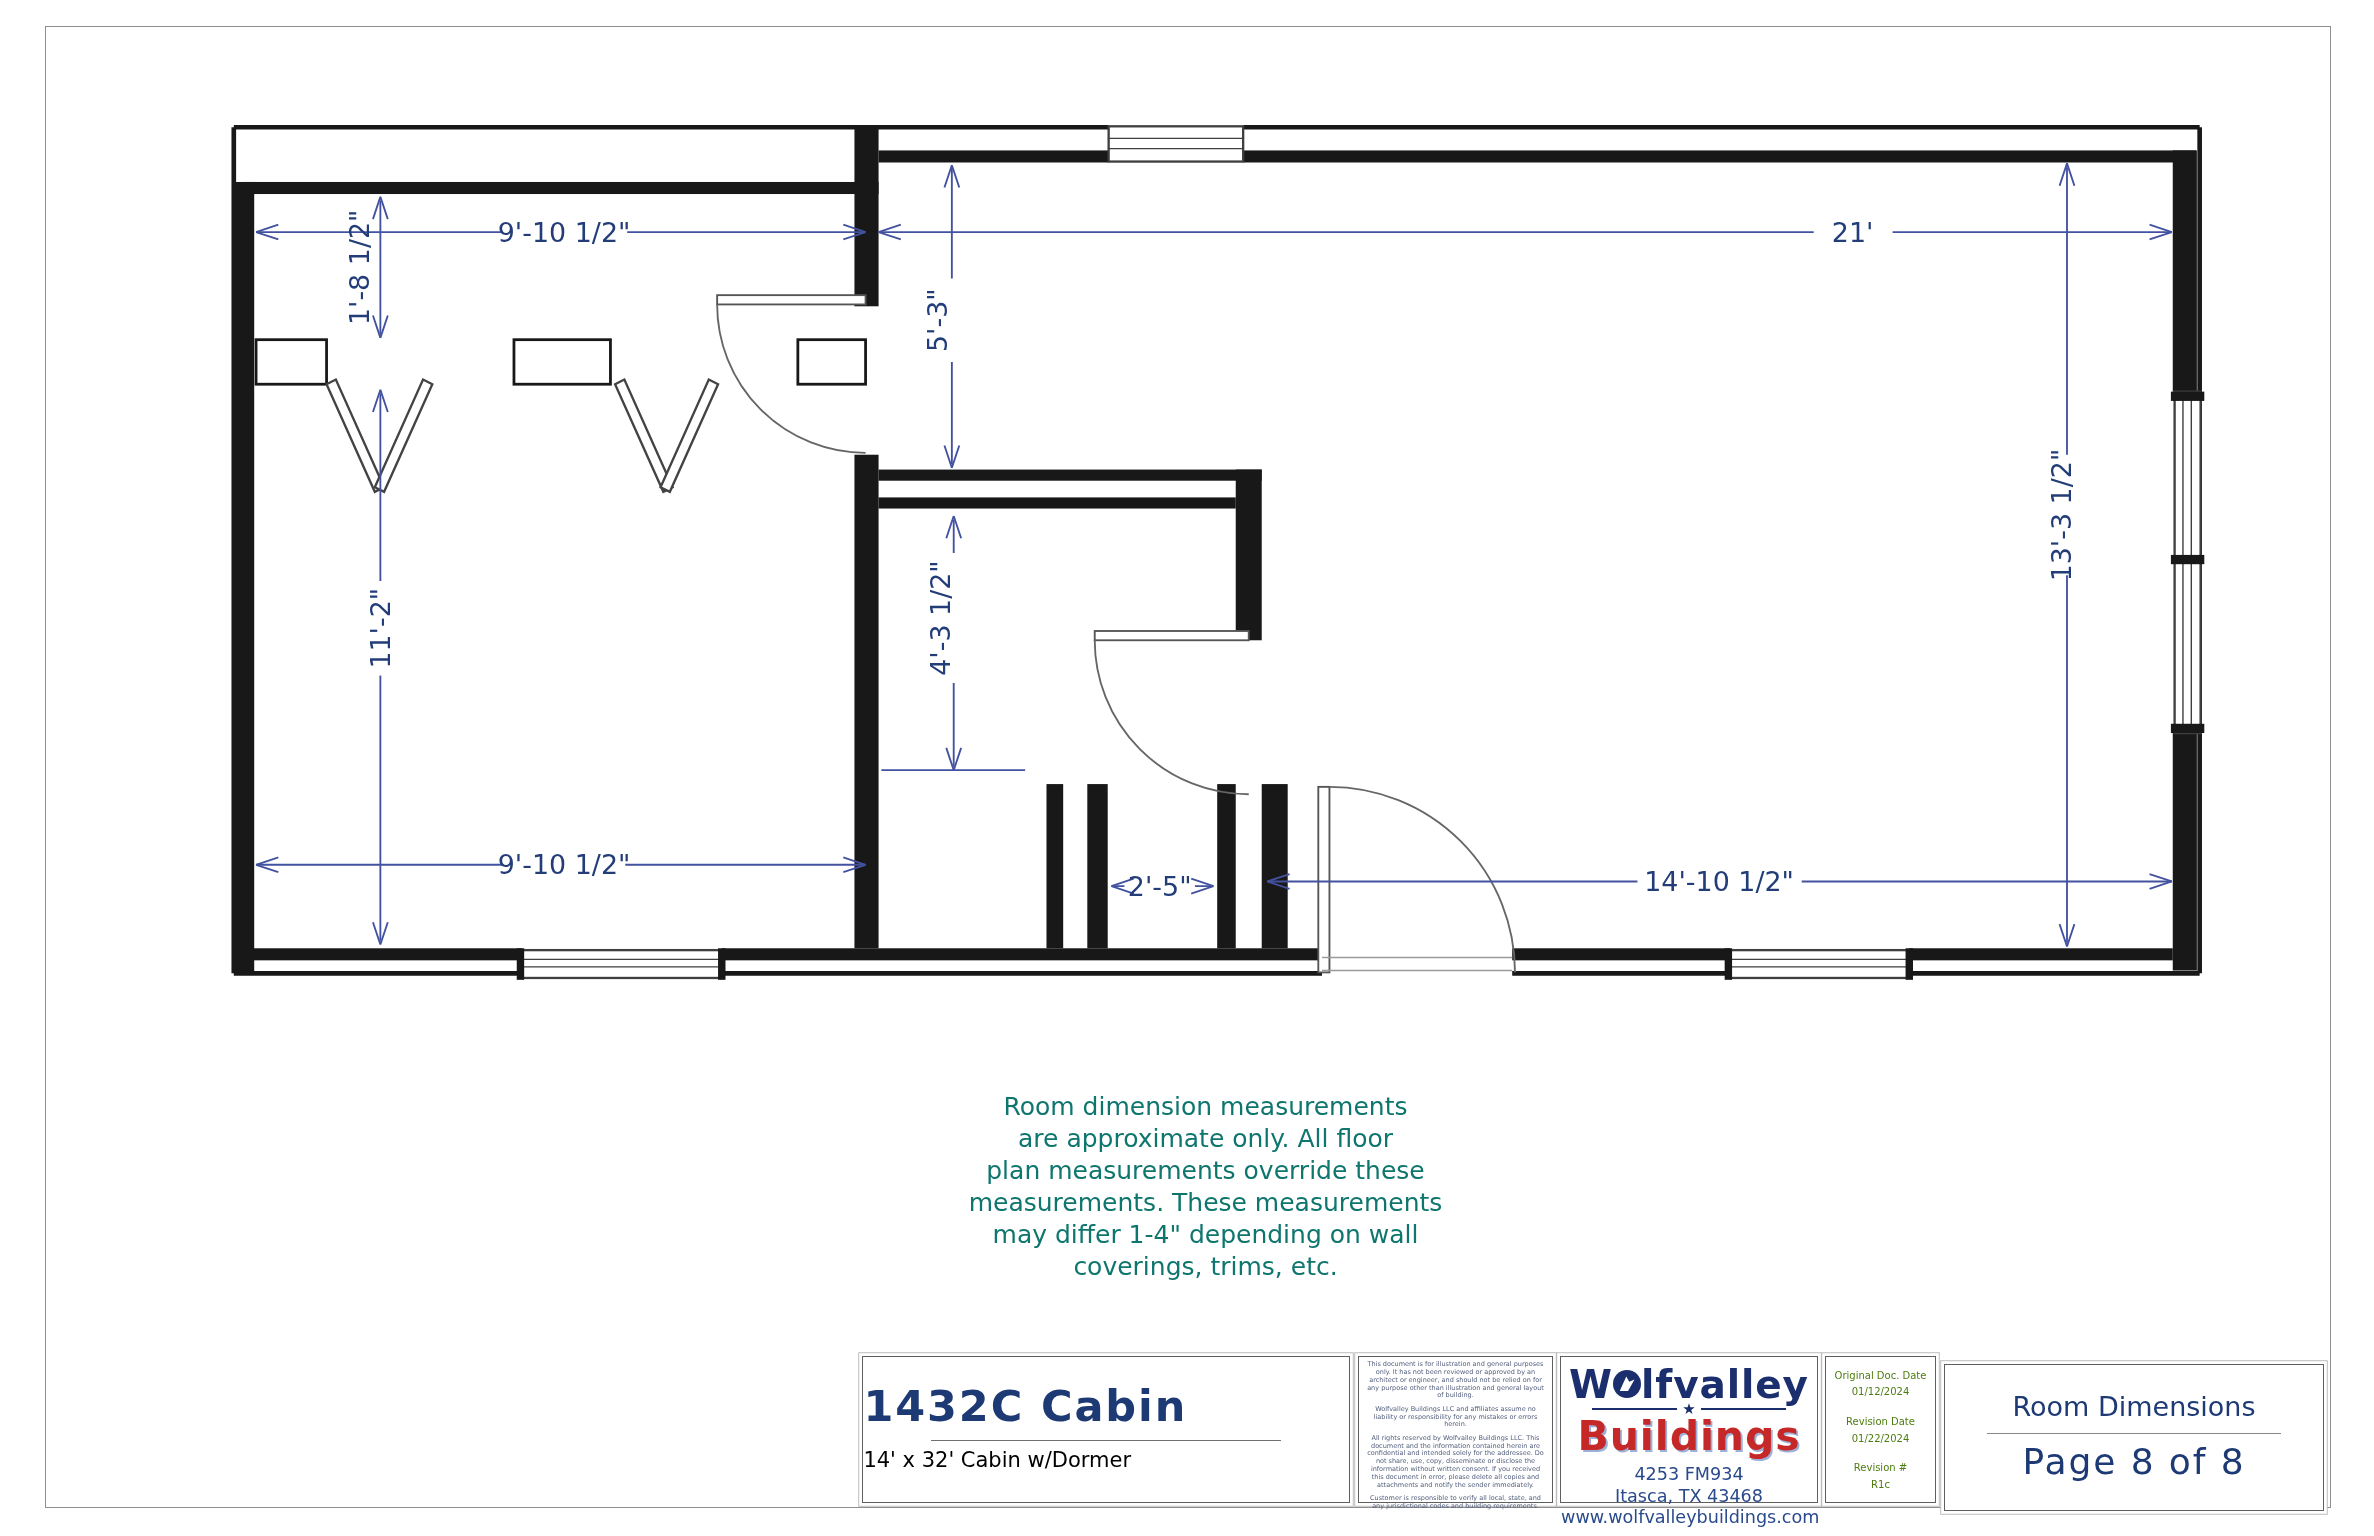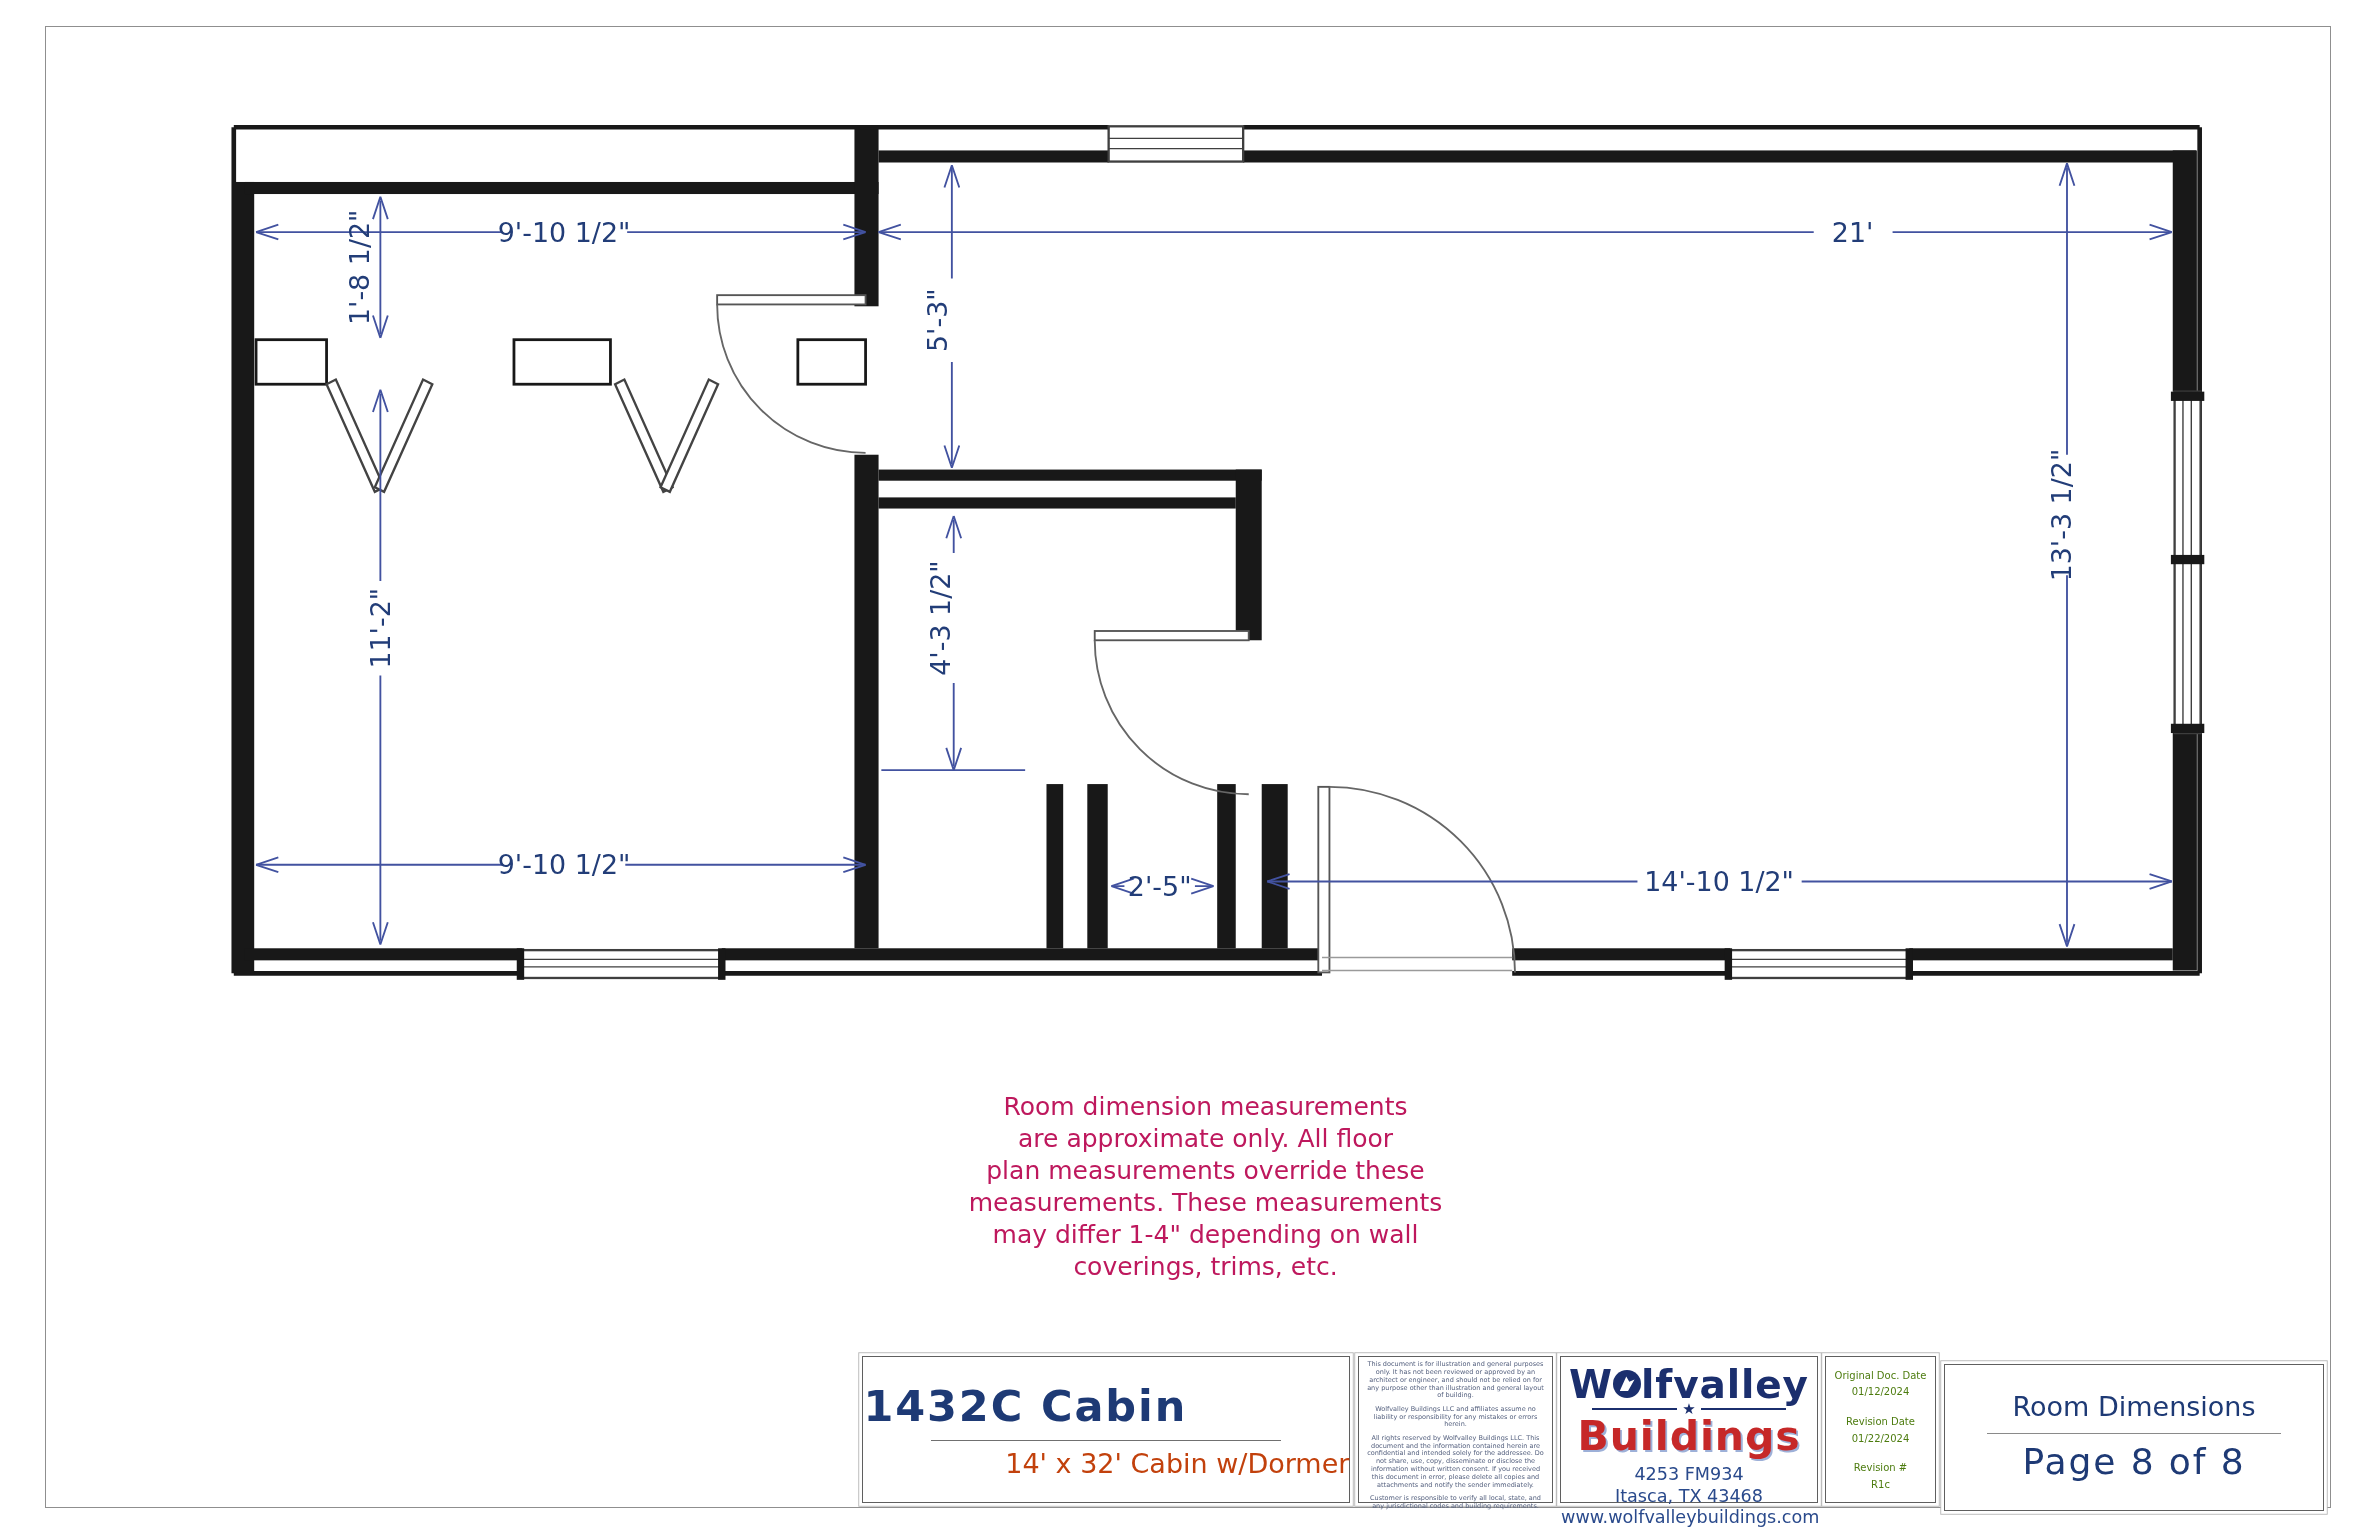--- a/index.html
+++ b/index.html
@@ -1,32 +1,32 @@
 <!DOCTYPE html>
 <html style="font-size:15px"><head>
 <meta charset="utf-8">
 <style>
   html,body{margin:0;padding:0;background:#ffffff;}
   body{width:2375px;height:1536px;position:relative;font-family:"DejaVu Sans",sans-serif;overflow:hidden;}
   .sheet-border{position:absolute;left:45px;top:26px;width:2284px;height:1480px;border:1.9px solid #8f8f8f;}
   svg{position:absolute;left:0;top:0;}
   .dimtext{fill:#223d78;font-family:"DejaVu Sans",sans-serif;font-size:29px;font-weight:500;}
   
-  .note{position:absolute;left:946px;top:1091px;width:519px;text-align:center;color:#be185d;font-size:25px;line-height:32px;font-weight:500;}
+  .note{position:absolute;left:946px;top:1091px;width:519px;text-align:center;color:#0f766e;font-size:25px;line-height:32px;font-weight:500;}
   
   .titleblock{position:absolute;left:855px;top:1350px;width:1477px;height:159px;}
   .panel{position:absolute;top:5.6px;height:145px;border:1.9px solid #5f5f5f;background:#fff;box-shadow:0 0 0 2.8px #fff,0 0 0 3.7px #b5b5b5;}
   .p-model{left:7.4px;width:486px;}
   .p-legal{left:503px;width:193px;}
   .p-logo{left:705px;width:256px;}
   .p-dates{left:970px;width:109px;}
   .p-sheet{left:1089px;width:378px;margin-top:8px;}
   .model-name{margin-top:24px;text-align:left;color:#1e3a75;font-size:43px;font-weight:bold;letter-spacing:1.9px;}
   .model-rule{width:72%;margin:9.3px auto 7.4px auto;border-top:1.9px solid #707070;}
-  .model-sub{text-align:right;color:#c2410c;font-size:27px;font-weight:500;}
+  .model-sub{text-align:left;color:#000000;font-size:21px;font-weight:500;}
   .legal{padding:4.6px 5.6px;color:#55617f;font-size:6.5px;line-height:1.2;text-align:center;}
   .legal p{margin:0 0 5.6px 0;}
   .logo-line1{margin-top:9.3px;text-align:center;color:#1b2f6e;font-size:39px;font-weight:bold;letter-spacing:0.9px;line-height:37px;}
   .logo-o{display:inline-block;width:28px;height:28px;background:#1b2f6e;border-radius:50%;position:relative;vertical-align:baseline;}
   .logo-o::after{content:"";position:absolute;left:6.5px;top:6.5px;width:15px;height:15px;background:#fff;clip-path:polygon(0 100%,45% 0,65% 35%,100% 20%,55% 100%);}
   .logo-rule{display:flex;align-items:center;justify-content:center;gap:5.6px;margin:1.9px 0;}
   .logo-rule .bar{width:85px;border-top:2.8px solid #1b2f6e;}
   .logo-rule .star{color:#1b2f6e;font-size:15px;line-height:9.3px;}
   .logo-line2{text-align:center;color:#c62828;font-size:41px;font-weight:bold;letter-spacing:0.9px;line-height:41px;text-shadow:1.9px 1.9px 0 #9db0d8;}
   .logo-addr{margin-top:7.4px;text-align:center;color:#2a4a8c;font-size:17.6px;line-height:21.3px;font-weight:500;}

